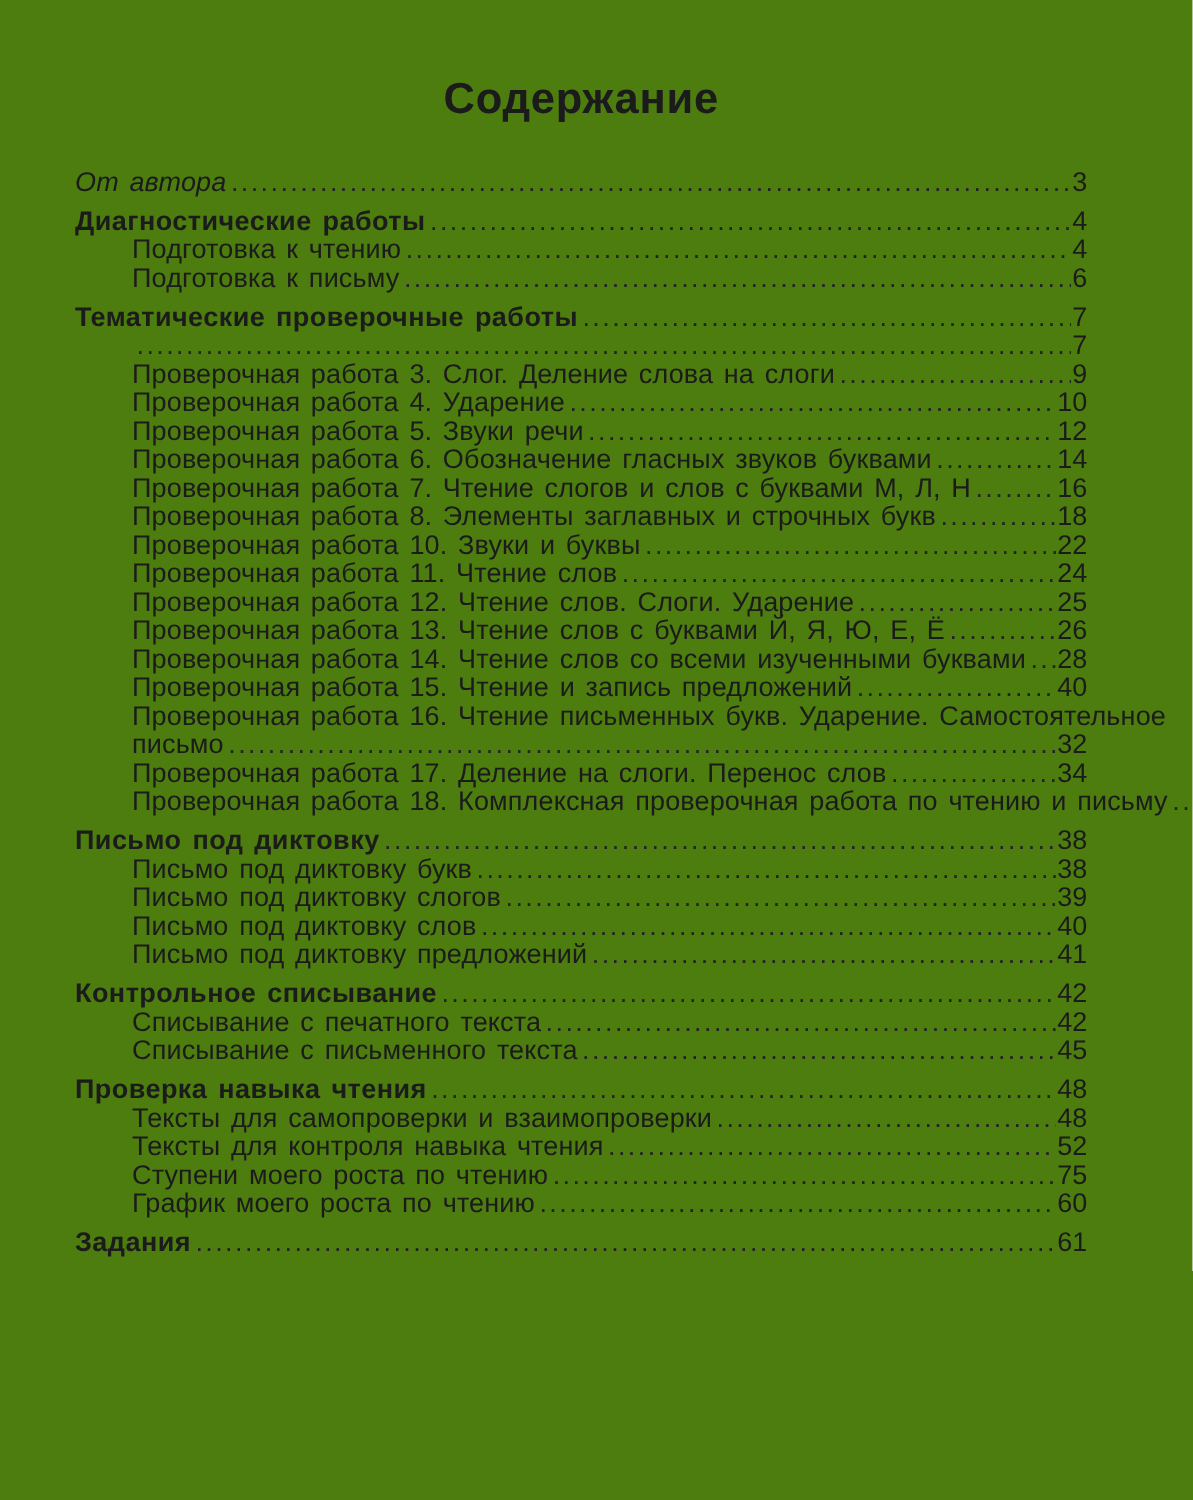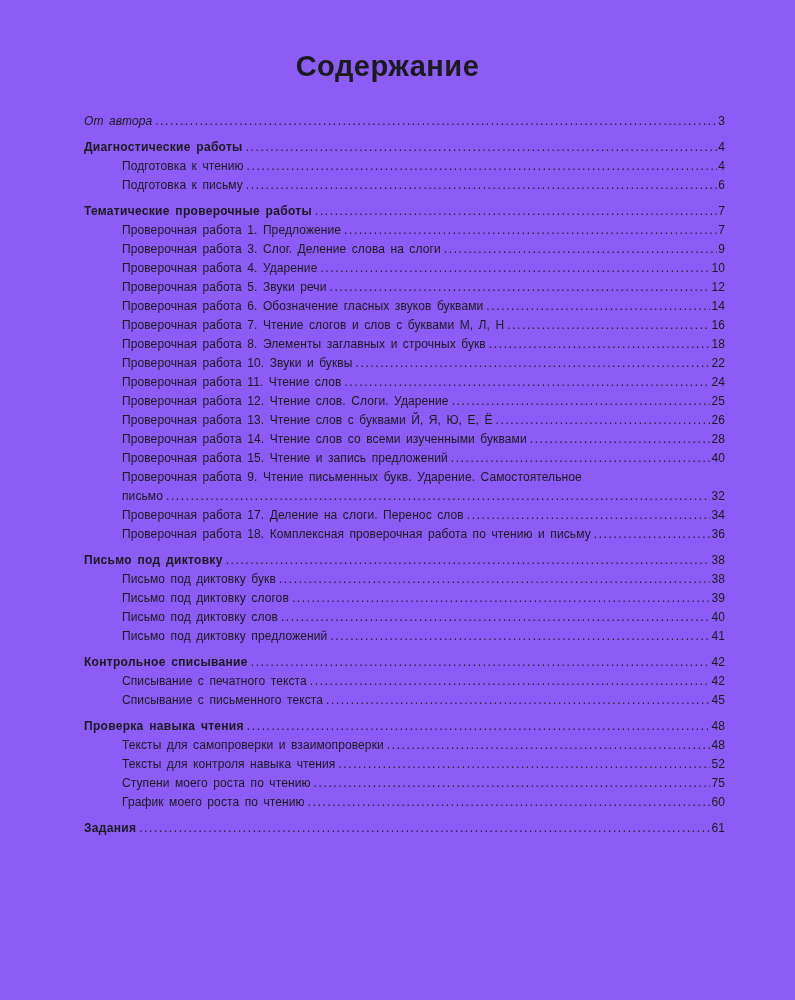--- a/index.html
+++ b/index.html
@@ -1,42 +1,41 @@
 <!DOCTYPE html>
 <html lang="ru"><head>
 <meta charset="utf-8">
 <style>
   * { margin: 0; padding: 0; box-sizing: border-box; }
   html, body { background: #ffffff; }
   .page {
     position: relative;
     width: 795px;
     height: 1000px;
-    background: #8b5cf6;
+    background: #4d7c0f;
     color: #1b1b1b;
     font-family: "Liberation Sans", "DejaVu Sans", sans-serif;
     overflow: hidden;
   }
   .content {
     padding: 50px 70px 0 50px;
   }
   .title {
     text-align: center;
     font-size: 29px;
     font-weight: 700;
     letter-spacing: 0.5px;
     line-height: 32px;
   }
   .toc {
     margin-top: 30px;
-    font-size: 12px;
+    font-size: 18px;
     line-height: 19px;
     word-spacing: 2px;
     letter-spacing: 0.1px;
-    margin-left: 34px;
   }
   .section { margin-top: 7px; }
   .section:first-child { margin-top: 0; }
   .entry-line {
     display: flex;
     align-items: baseline;
   }
   .entry-cont {
     white-space: nowrap;
   }
@@ -109,21 +108,20 @@
         <div class="section">
           <div class="entry lvl0 bold-row">
             <div class="entry-line">
               <span class="entry-label">Тематические проверочные работы</span>
               <span class="leader"></span>
               <span class="entry-page">7</span>
             </div>
           </div>
           <div class="entry lvl1">
             <div class="entry-line">
-              <span class="entry-label">Проверочная работа 1. Предложение</span>
               <span class="leader"></span>
               <span class="entry-page">7</span>
             </div>
           </div>
           <div class="entry lvl1">
             <div class="entry-line">
               <span class="entry-label">Проверочная работа 3. Слог. Деление слова на слоги</span>
               <span class="leader"></span>
               <span class="entry-page">9</span>
             </div>
@@ -199,21 +197,21 @@
             </div>
           </div>
           <div class="entry lvl1">
             <div class="entry-line">
               <span class="entry-label">Проверочная работа 15. Чтение и запись предложений</span>
               <span class="leader"></span>
               <span class="entry-page">40</span>
             </div>
           </div>
           <div class="entry lvl1">
-            <div class="entry-cont">Проверочная работа 9. Чтение письменных букв. Ударение. Самостоятельное</div>
+            <div class="entry-cont">Проверочная работа 16. Чтение письменных букв. Ударение. Самостоятельное</div>
             <div class="entry-line">
               <span class="entry-label">письмо</span>
               <span class="leader"></span>
               <span class="entry-page">32</span>
             </div>
           </div>
           <div class="entry lvl1">
             <div class="entry-line">
               <span class="entry-label">Проверочная работа 17. Деление на слоги. Перенос слов</span>
               <span class="leader"></span>

